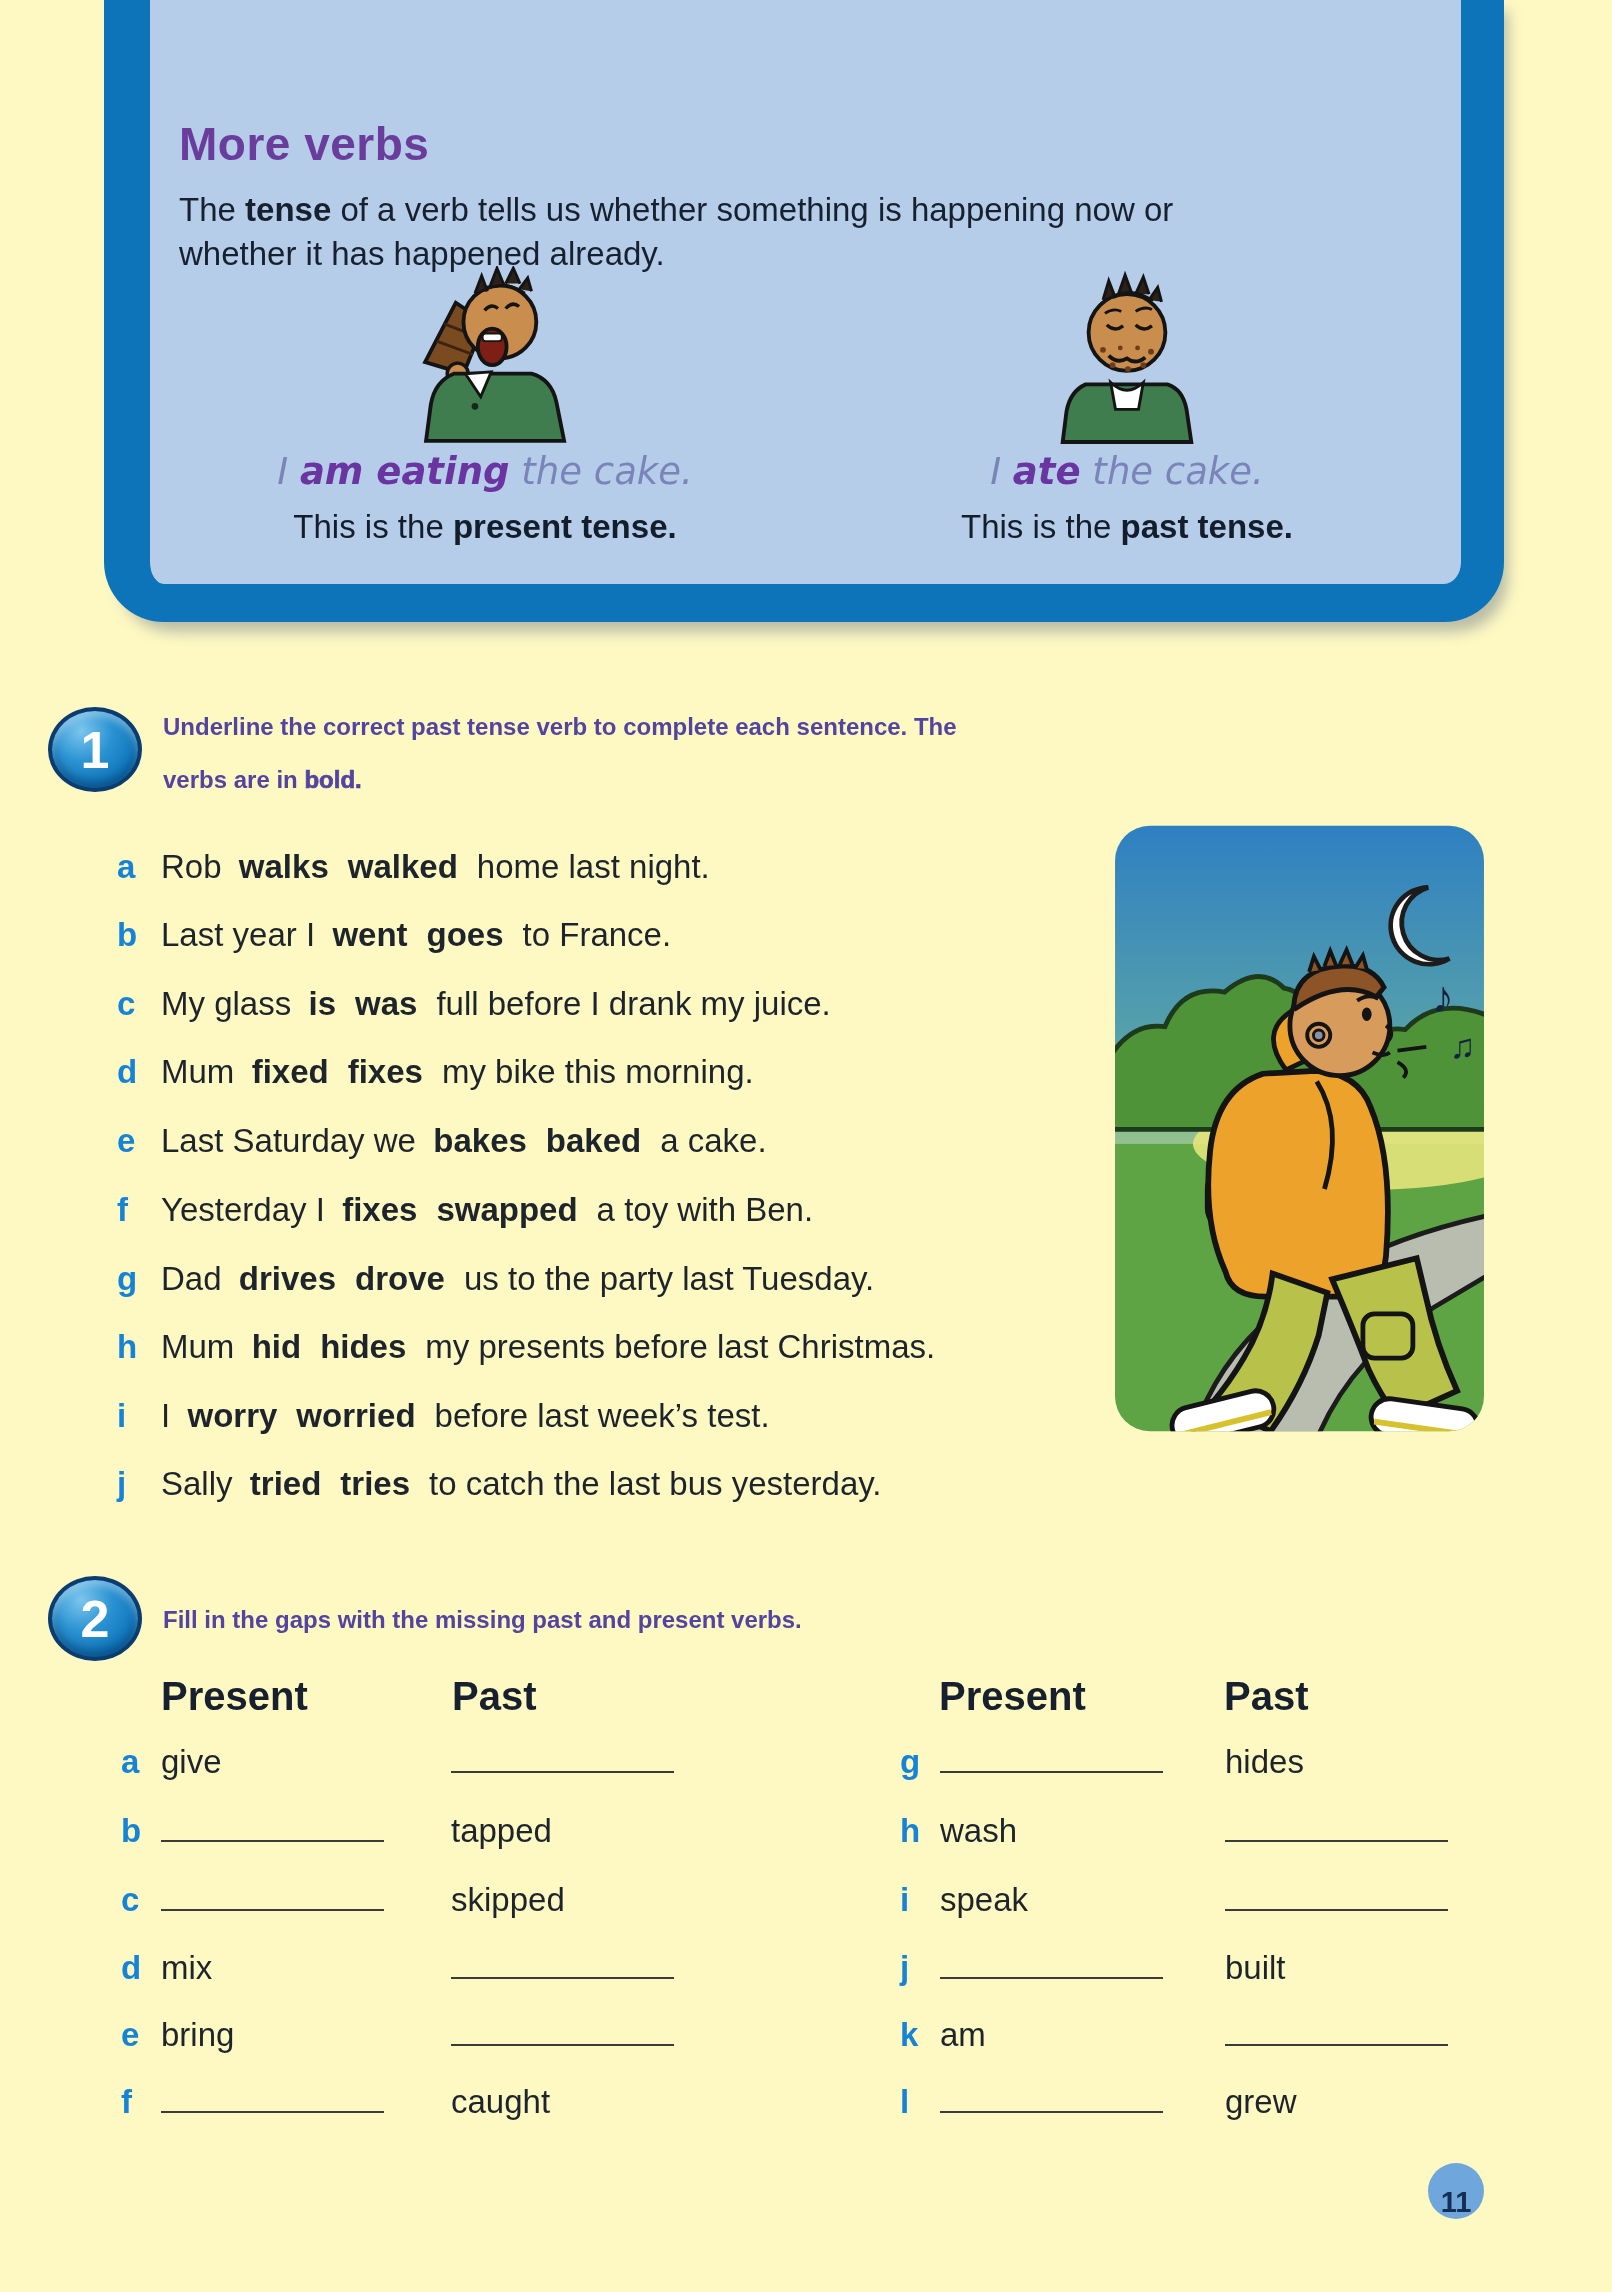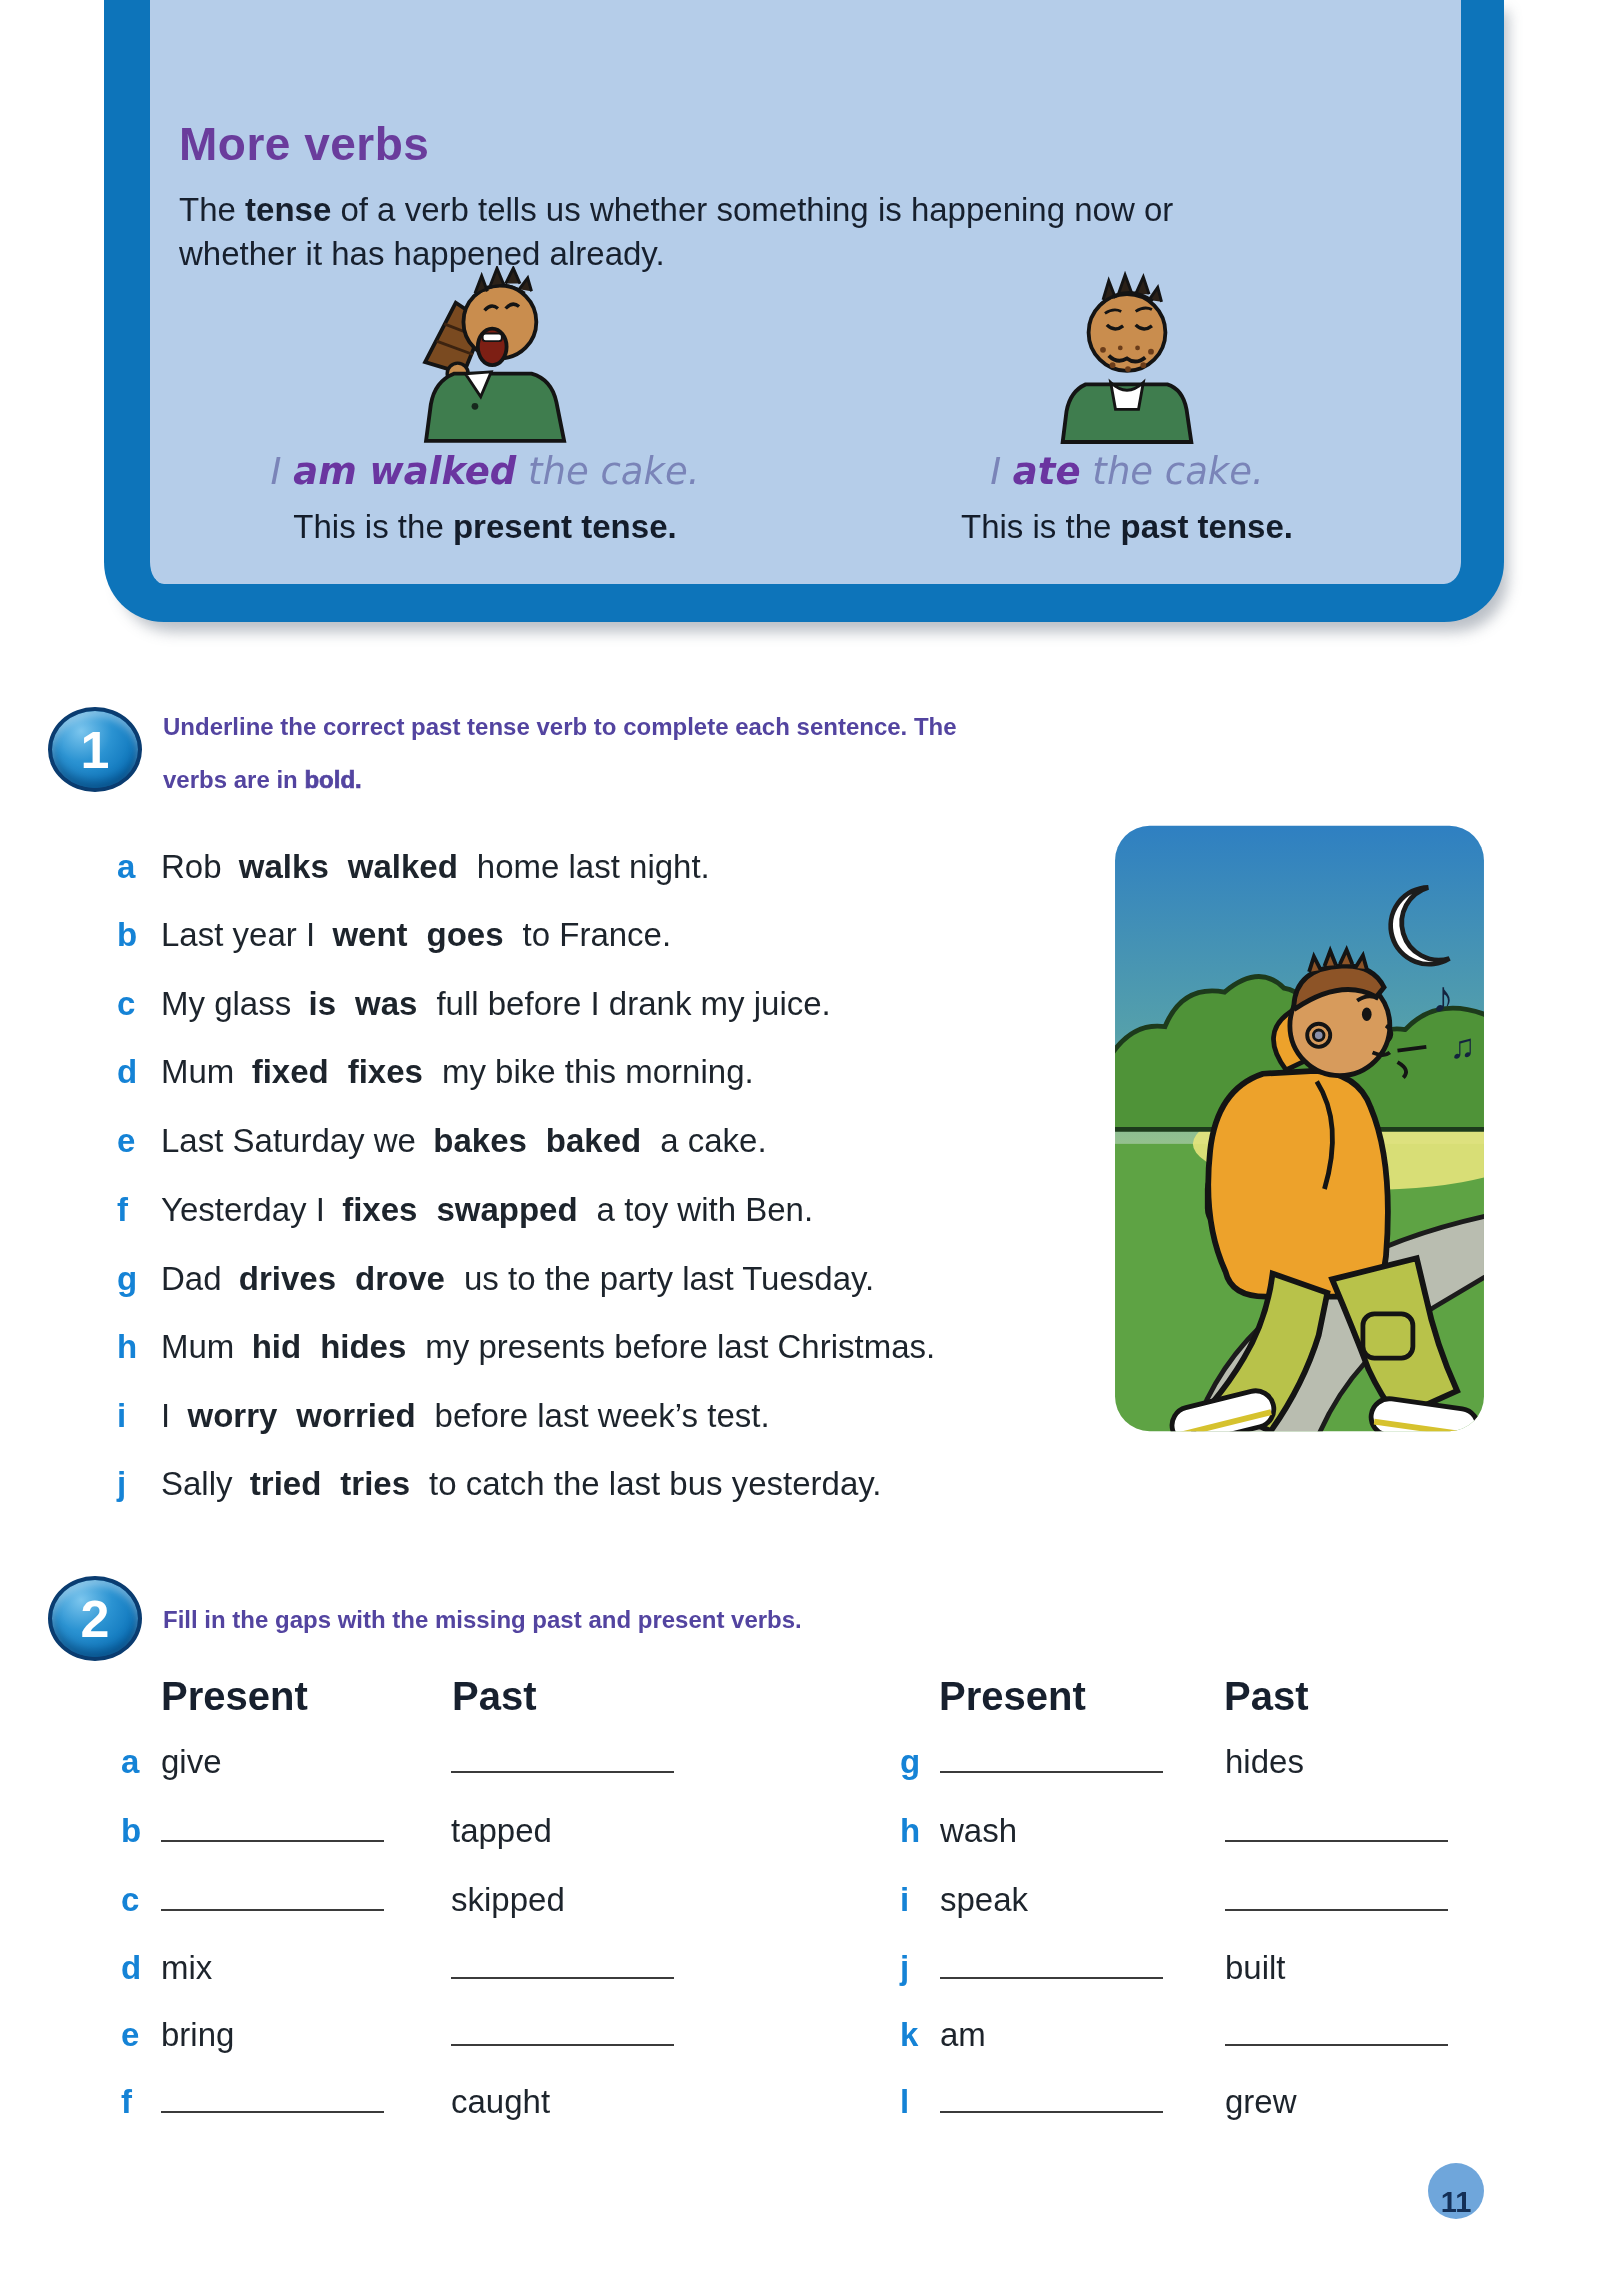--- a/index.html
+++ b/index.html
@@ -1,17 +1,17 @@
 <!DOCTYPE html>
 <html><head>
 <meta charset="utf-8">
 <style>
   html,body{margin:0;padding:0;background:#e8e8e8;}
   .page{
-    position:relative; width:1612px; height:2292px; background:#ffffff;
+    position:relative; width:1612px; height:2292px; background:#fef9c3;
     font-family:"Liberation Sans", sans-serif; overflow:hidden;
   }
   
   .info-box{
     position:absolute; left:104px; top:-9.6px; width:1400px; height:632px;
     background:#b5cde9;
     border-style:solid; border-color:#0d74ba;
     border-width:0 43px 38px 46px;
     border-radius:0 0 60px 60px;
     box-sizing:border-box;
@@ -115,21 +115,21 @@
         <path d="M84,46 q7,-8 14,-2 M106,44 q7,-8 14,-2" stroke="#141414" stroke-width="3.5" fill="none"></path>
 
         <ellipse cx="92" cy="84" rx="15" ry="19" fill="#7d1f14" stroke="#141414" stroke-width="4"></ellipse>
         <rect x="82" y="70" width="20" height="8" rx="3" fill="#ffffff" stroke="#141414" stroke-width="2"></rect>
 
         <path d="M52,112 q-20,8 -24,32 l-5,38 l144,0 l-8,-40 q-5,-24 -26,-30 Z" fill="#3f7d4e" stroke="#141414" stroke-width="4"></path>
         <path d="M64,112 l16,24 l11,-26 Z" fill="#ffffff" stroke="#141414" stroke-width="3"></path>
         <circle cx="74" cy="146" r="3.5" fill="#16281c"></circle>
       </svg>
     </div>
-    <div class="caption"><span>I </span><b>am walked</b><span> the cake.</span></div>
+    <div class="caption"><span>I </span><b>am eating</b><span> the cake.</span></div>
     <div class="tense-label"><span>This is the </span><b>present tense.</b></div>
   </div>
 
   <div class="figure-block fig-right">
     <div class="fig-art">
       <svg width="144" height="173" viewBox="0 0 150 180">
 
         <circle cx="75" cy="64" r="40" fill="#c98d4e" stroke="#141414" stroke-width="4"></circle>
 
         <path d="M50,30 l6,-20 l7,18 M66,24 l7,-20 l7,19 M84,24 l8,-18 l6,18 M98,30 l9,-13 l4,15" fill="#2b2118" stroke="#141414" stroke-width="3"></path>

